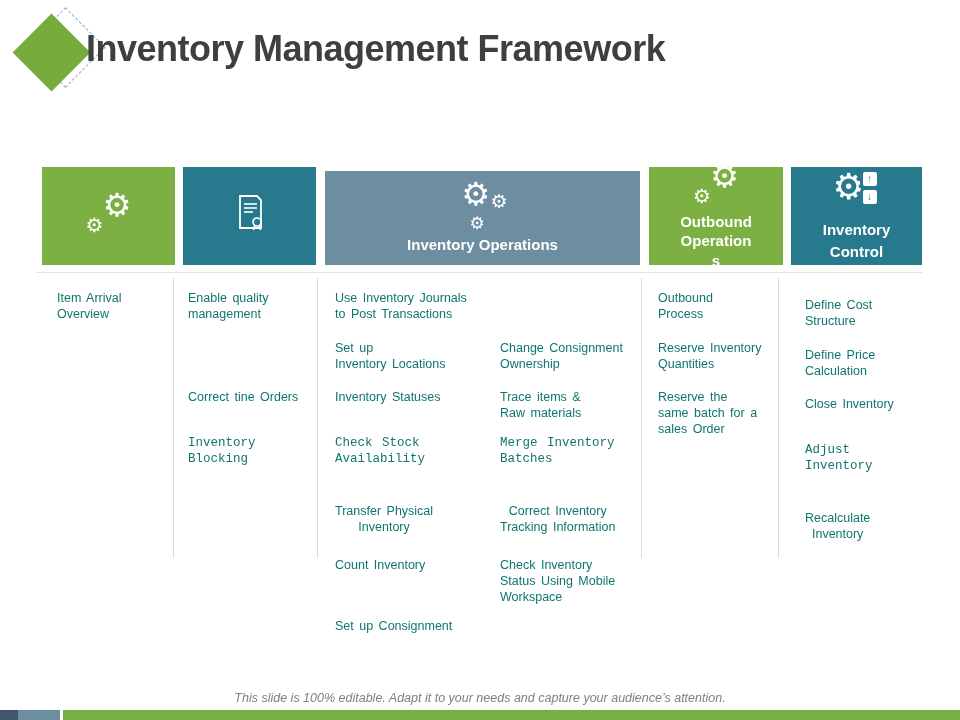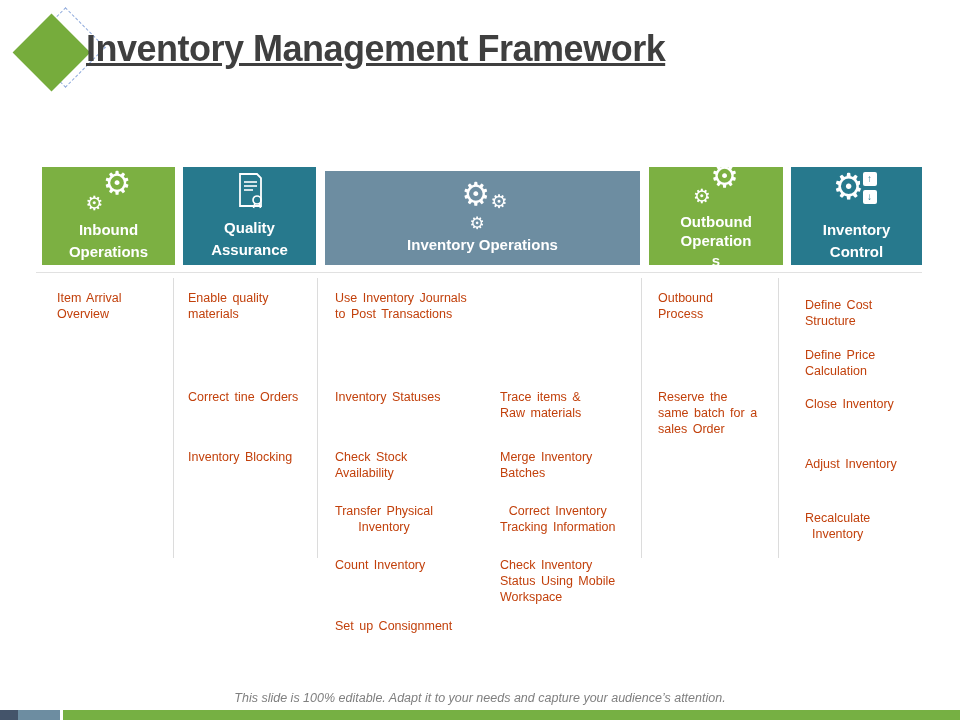--- a/index.html
+++ b/index.html
@@ -8,21 +8,21 @@
 
   
   .logo{position:absolute;left:10px;top:12px;width:100px;height:95px;}
   .logo .dash{position:absolute;left:27px;top:7px;width:55px;height:55px;
               border:1px dashed #8FAADC;transform:rotate(45deg);background:transparent;}
   .logo .solid{position:absolute;left:14px;top:13px;width:55px;height:55px;
                background:#76AC3C;transform:rotate(45deg);}
 
   
   .title{position:absolute;left:86px;top:28px;font-size:36px;font-weight:bold;
-         color:#3F3F3F;letter-spacing:-0.5px;white-space:nowrap;text-decoration:underline;}
+         color:#3F3F3F;letter-spacing:-0.5px;white-space:nowrap;}
 
   
   .hdr{position:absolute;top:167px;height:98px;display:flex;flex-direction:column;
        align-items:center;justify-content:center;text-align:center;color:#fff;}
   .hdr .label{font-weight:bold;font-size:15px;line-height:1.45;white-space:pre-line;}
   .hdr.c1{left:42px;width:133px;background:#7CB042;}
   .hdr.c2{left:183px;width:133px;background:#27798D;}
   .hdr.c3{left:325px;top:171px;height:94px;width:315px;background:#6D8DA1;}
   .hdr.c4{left:649px;width:134px;background:#7CB042;}
   .hdr.c4 .label{line-height:1.3;}
@@ -46,30 +46,30 @@
   .ctrl .box{width:14px;height:14px;background:#fff;border-radius:2px;color:#27798D;
              font-size:10px;font-weight:bold;display:flex;align-items:center;
              justify-content:center;box-shadow:0 0 0 3px #27798D;line-height:1;}
 
   
   .topline{position:absolute;left:36px;top:272px;width:886px;height:1px;background:#E1E1E1;}
   .vline{position:absolute;top:278px;height:280px;width:1px;background:#DCDCDC;}
   .vline.v1{left:173px;} .vline.v2{left:317px;} .vline.v3{left:641px;} .vline.v4{left:778px;}
 
   
-  .col{position:absolute;top:290px;height:360px;font-size:12.5px;color:#c2410c;
+  .col{position:absolute;top:290px;height:360px;font-size:12.5px;color:#0f766e;
        line-height:16px;word-spacing:2px;}
   .col .li{position:absolute;left:0;white-space:pre-line;}
   .colA{left:57px;width:118px;}
   .colB{left:188px;width:128px;}
   .colC{left:335px;width:150px;}
   .colD{left:500px;width:140px;}
   .colE{left:658px;width:122px;}
   .colF{left:805px;width:118px;margin-top:7px;}
-  .r0{top:0;} .r1{top:50px;} .r2{top:99px;} .r3{top:159px;}
+  .r0{top:0;} .r1{top:50px;} .r2{top:99px;} .r3{top:145px;font-family:Liberation Mono, monospace;}
   .r4{top:213px;text-align:center;} .r5{top:267px;} .r6{top:328px;}
 
   
   .footnote{position:absolute;left:0;width:960px;top:691px;text-align:center;
             font-style:italic;font-size:12.5px;color:#7F7F7F;}
   .bar{position:absolute;left:0;top:710px;width:960px;height:10px;}
   .bar span{position:absolute;top:0;height:10px;display:block;}
   .seg-navy{left:0;width:18px;background:#44546A;}
   .seg-slate{left:18px;width:42px;background:#6D8DA1;}
   .seg-green{left:63px;width:897px;background:#76B043;}
@@ -82,35 +82,31 @@
   <div class="solid"></div>
 </div>
 
 <div class="title">Inventory Management Framework</div>
 
 <div class="hdr c1">
   <div class="gears">
     <span class="g-big">⚙</span>
     <span class="g-small">⚙</span>
   </div>
-  <div class="label">Inbound
-Operations</div>
 </div>
 
 <div class="hdr c2">
   <svg class="docicon" width="34" height="40" viewBox="0 0 34 40" fill="none">
     <path d="M7 3 h17 l4 4 v28 h-21 z" stroke="#fff" stroke-width="1.8"></path>
     <line x1="11" y1="11" x2="24" y2="11" stroke="#fff" stroke-width="1.6"></line>
     <line x1="11" y1="15" x2="24" y2="15" stroke="#fff" stroke-width="1.6"></line>
     <line x1="11" y1="19" x2="20" y2="19" stroke="#fff" stroke-width="1.6"></line>
     <circle cx="24" cy="29" r="4" stroke="#fff" stroke-width="1.6"></circle>
     <path d="M22 32 l-1.5 5 M26 32 l1.5 5" stroke="#fff" stroke-width="1.6"></path>
   </svg>
-  <div class="label">Quality
-Assurance</div>
 </div>
 
 <div class="hdr c3">
   <div class="gears3">
     <span class="g1">⚙</span>
     <span class="g2">⚙</span>
     <span class="g3">⚙</span>
   </div>
   <div class="label">Inventory Operations</div>
 </div>
@@ -143,52 +139,58 @@
 <div class="vline v3"></div>
 <div class="vline v4"></div>
 
 <div class="col colA">
   <div class="li r0">Item Arrival
 Overview</div>
 </div>
 
 <div class="col colB">
   <div class="li r0">Enable quality
-materials</div>
+management</div>
   <div class="li r2">Correct tine Orders</div>
   <div class="li r3">Inventory Blocking</div>
 </div>
 
 <div class="col colC">
   <div class="li r0">Use Inventory Journals
 to Post Transactions</div>
+  <div class="li r1">Set up
+Inventory Locations</div>
   <div class="li r2">Inventory Statuses</div>
   <div class="li r3">Check Stock
 Availability</div>
   <div class="li r4">Transfer Physical
 Inventory</div>
   <div class="li r5">Count Inventory</div>
   <div class="li r6">Set up Consignment</div>
 </div>
 
 <div class="col colD">
+  <div class="li r1">Change Consignment
+Ownership</div>
   <div class="li r2">Trace items &amp;
 Raw materials</div>
   <div class="li r3">Merge Inventory
 Batches</div>
   <div class="li r5">Check Inventory
 Status Using Mobile
 Workspace</div>
   <div class="li r4">Correct Inventory
 Tracking Information</div>
 </div>
 
 <div class="col colE">
   <div class="li r0">Outbound
 Process</div>
+  <div class="li r1">Reserve Inventory
+Quantities</div>
   <div class="li r2">Reserve the
 same batch for a
 sales Order</div>
 </div>
 
 <div class="col colF">
   <div class="li r0">Define Cost
 Structure</div>
   <div class="li r1">Define Price
 Calculation</div>

